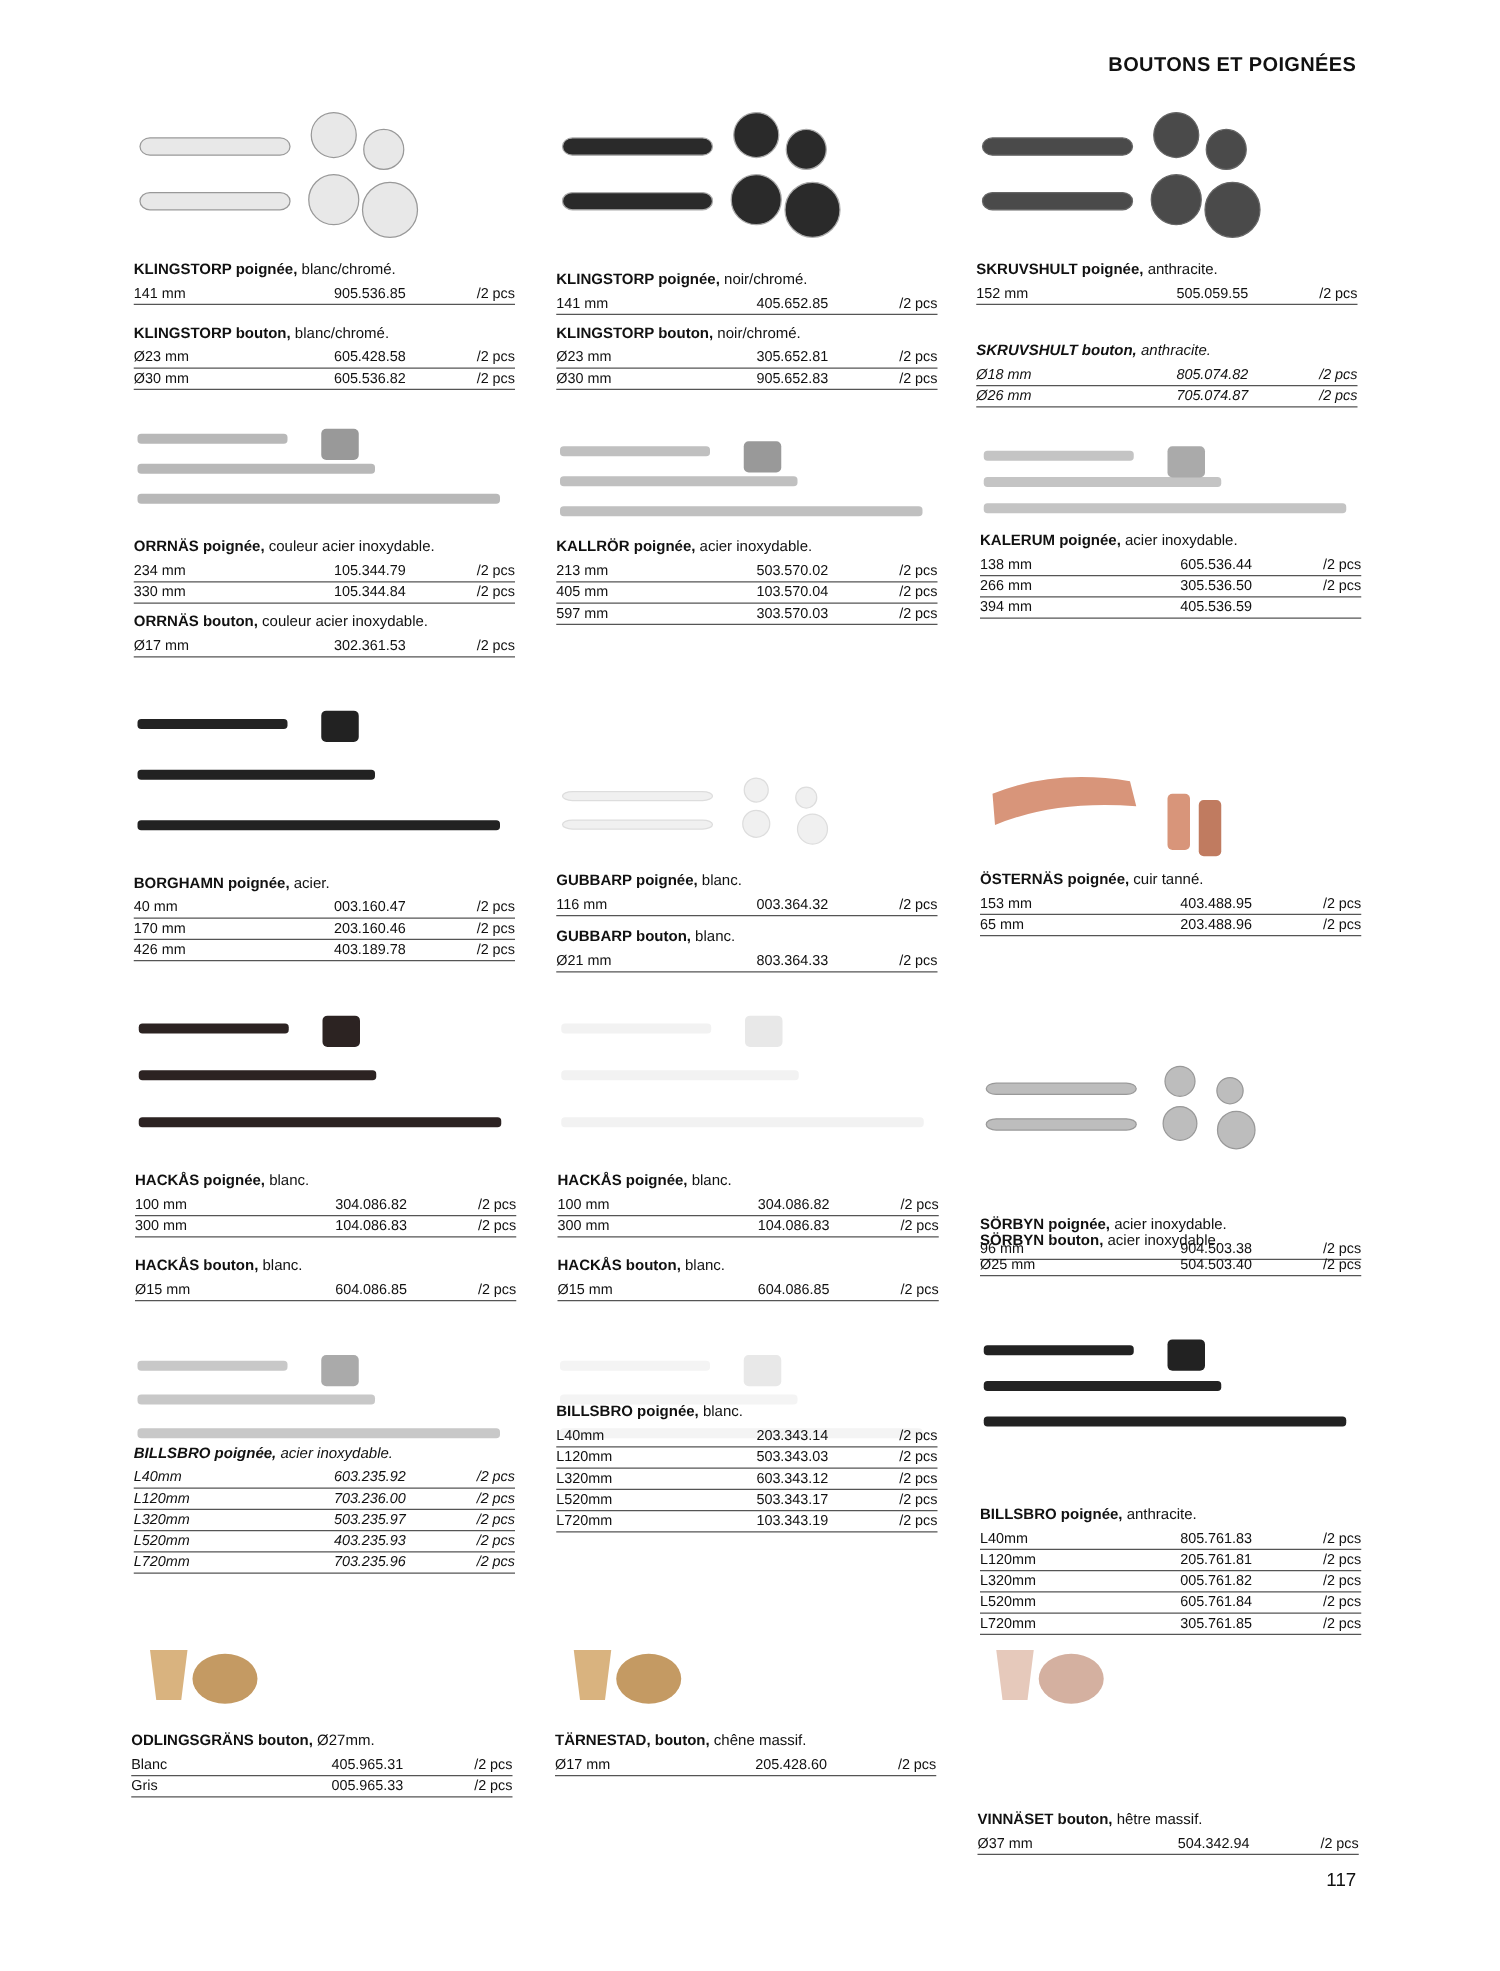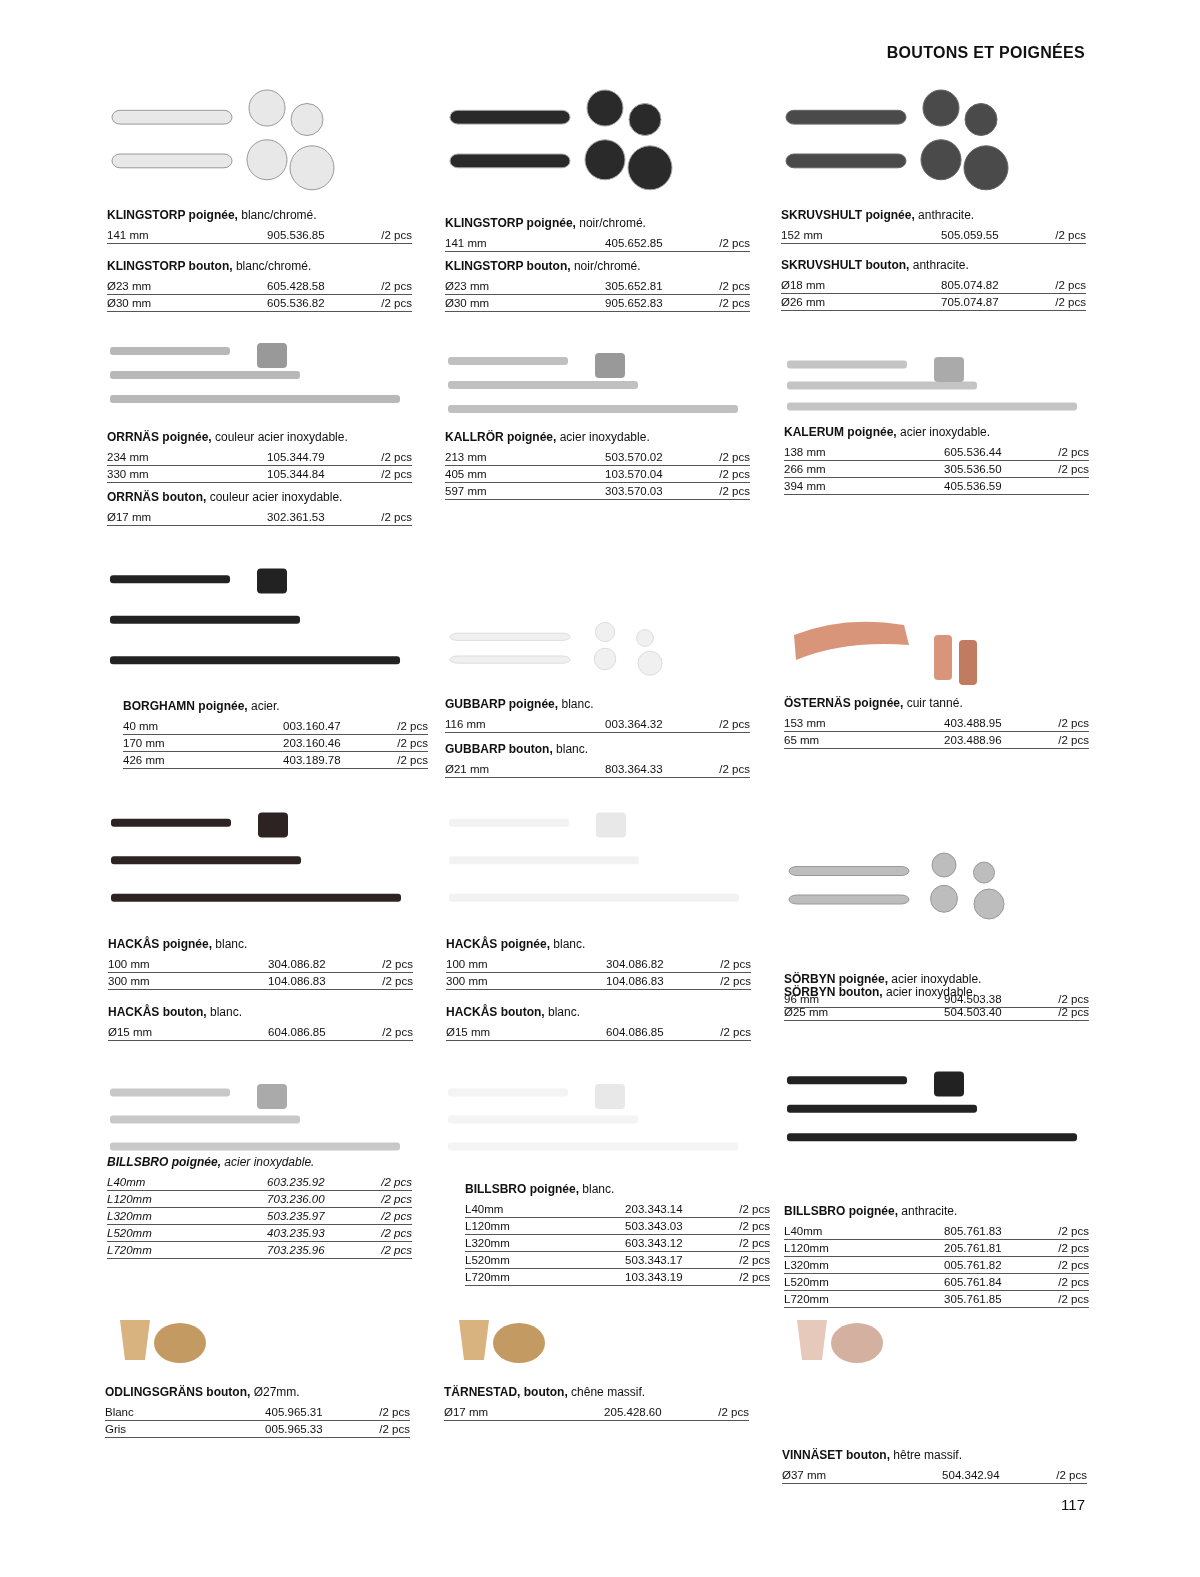--- a/index.html
+++ b/index.html
@@ -95,21 +95,21 @@
           <circle cx="205" cy="82.8" r="22" fill="#4a4a4a" stroke="#666"></circle>
         </svg></div>
       <div class="group" style="top: 208px;">
         <div class="group-title"><b>SKRUVSHULT poignée,</b><span> anthracite.</span></div>
         <div class="row">
           <span class="size">152 mm</span>
           <span class="ref">505.059.55</span>
           <span class="qty">/2 pcs</span>
         </div>
       </div>
-      <div class="group" style="top: 258px;">
+      <div class="group" style="top: 273px; font-style: italic;">
         <div class="group-title"><b>SKRUVSHULT bouton,</b><span> anthracite.</span></div>
         <div class="row">
           <span class="size">Ø18 mm</span>
           <span class="ref">805.074.82</span>
           <span class="qty">/2 pcs</span>
         </div>
         <div class="row">
           <span class="size">Ø26 mm</span>
           <span class="ref">705.074.87</span>
           <span class="qty">/2 pcs</span>
@@ -197,21 +197,21 @@
         </div>
       </div>
     </div>
     <div class="cell" style="left: 107px; top: 0px;">
       <div class="img-area" style="top: 555px; height: 135px;"><svg width="305" height="135">
           <rect x="3" y="20.25" width="120" height="8" rx="3" fill="#222"></rect>
           <rect x="3" y="60.75" width="190" height="8" rx="3" fill="#222"></rect>
           <rect x="3" y="101.25" width="290" height="8" rx="3" fill="#222"></rect>
           <rect x="150" y="13.5" width="30" height="25" rx="4" fill="#222"></rect>
         </svg></div>
-      <div class="group" style="top: 699px; margin-left: 16px;">
+      <div class="group" style="top: 699px;">
         <div class="group-title"><b>BORGHAMN poignée,</b><span> acier.</span></div>
         <div class="row">
           <span class="size">40 mm</span>
           <span class="ref">003.160.47</span>
           <span class="qty">/2 pcs</span>
         </div>
         <div class="row">
           <span class="size">170 mm</span>
           <span class="ref">203.160.46</span>
           <span class="qty">/2 pcs</span>
@@ -389,21 +389,21 @@
         </div>
       </div>
     </div>
     <div class="cell" style="left: 445px; top: 0px;">
       <div class="img-area" style="top: 1075px; height: 90px;"><svg width="305" height="90">
           <rect x="3" y="13.5" width="120" height="8" rx="3" fill="#f4f4f4"></rect>
           <rect x="3" y="40.5" width="190" height="8" rx="3" fill="#f4f4f4"></rect>
           <rect x="3" y="67.5" width="290" height="8" rx="3" fill="#f4f4f4"></rect>
           <rect x="150" y="9" width="30" height="25" rx="4" fill="#e8e8e8"></rect>
         </svg></div>
-      <div class="group" style="top: 1182px; margin-left: 20px;">
+      <div class="group" style="top: 1122px;">
         <div class="group-title"><b>BILLSBRO poignée,</b><span> blanc.</span></div>
         <div class="row">
           <span class="size">L40mm</span>
           <span class="ref">203.343.14</span>
           <span class="qty">/2 pcs</span>
         </div>
         <div class="row">
           <span class="size">L120mm</span>
           <span class="ref">503.343.03</span>
           <span class="qty">/2 pcs</span>

